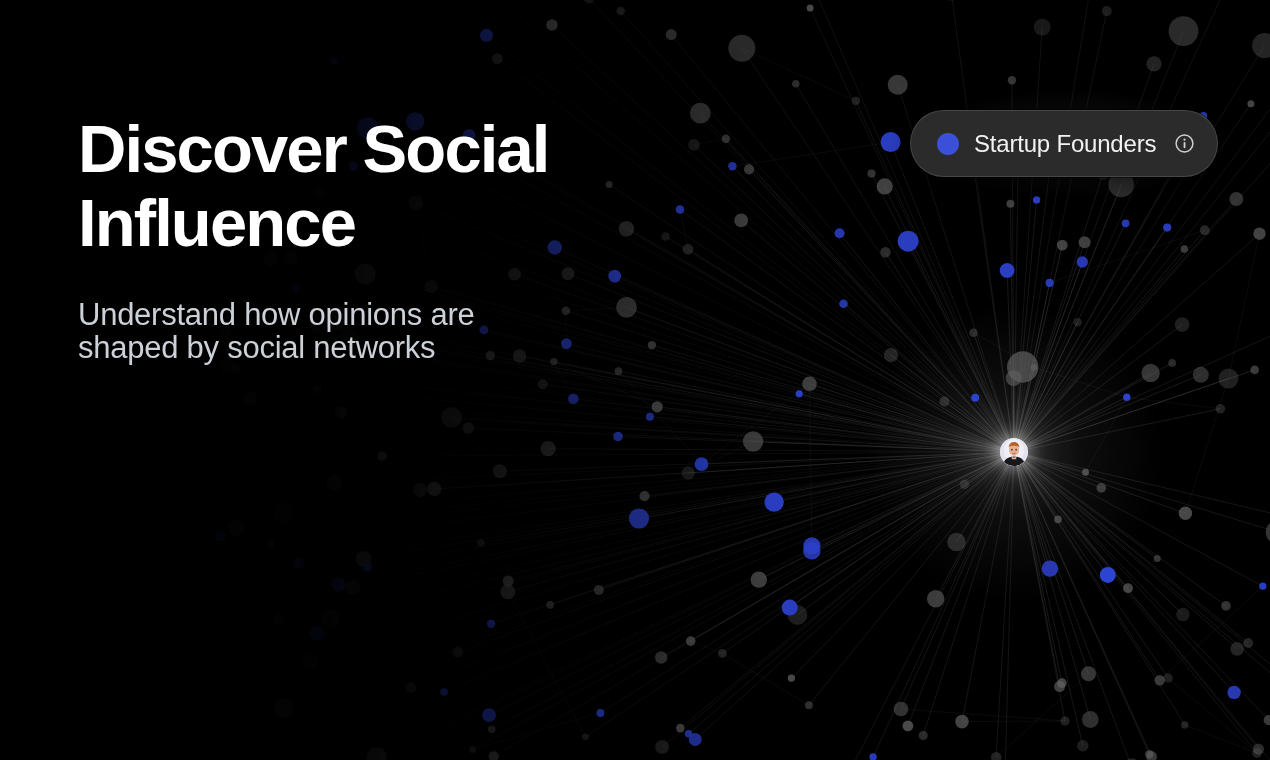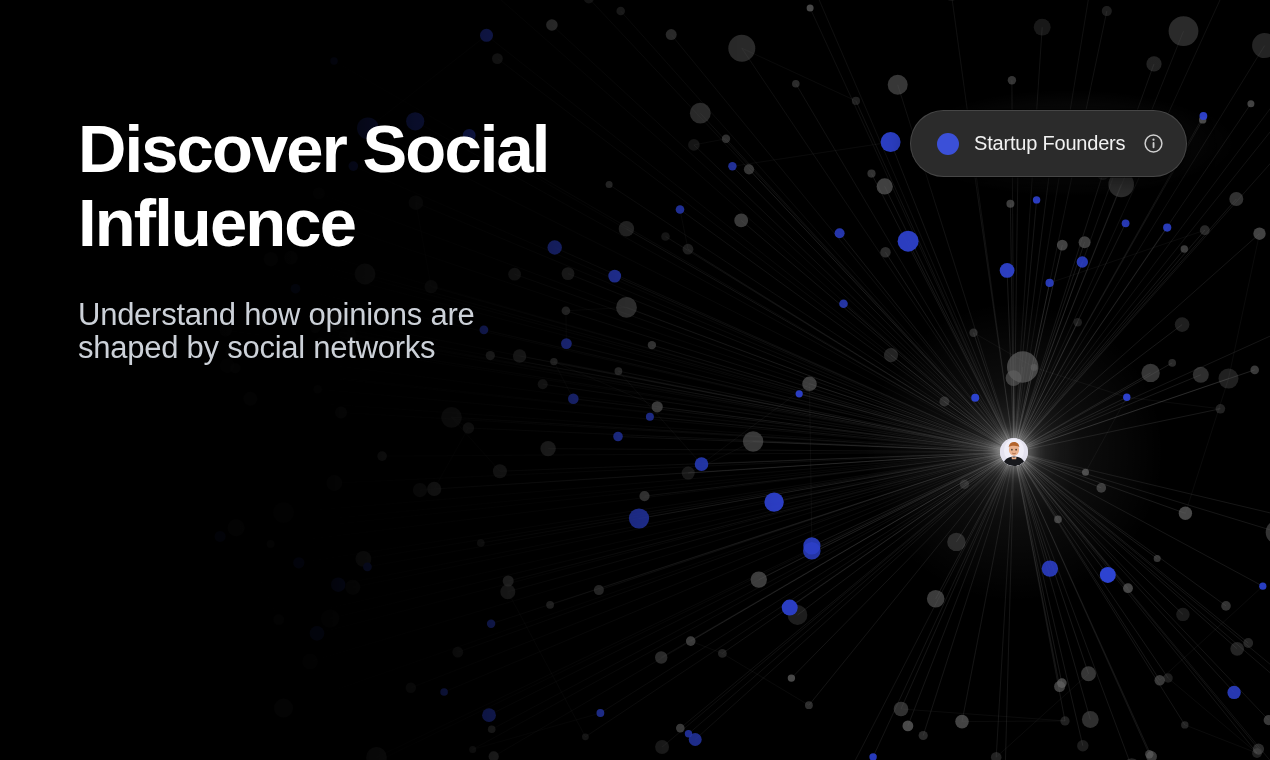--- a/index.html
+++ b/index.html
@@ -43,21 +43,21 @@
   #legend-pill{
     position:absolute;left:910px;top:110px;height:65px;z-index:10;
     display:flex;align-items:center;gap:15px;
     padding:0 22px 0 26px;
     background:#2b2b2b;
     border:1px solid rgba(255,255,255,.13);
     border-radius:40px;
     box-shadow:0 0 0 1px rgba(0,0,0,.5), 0 6px 26px rgba(0,0,0,.65);
   }
   #legend-dot{width:22px;height:22px;border-radius:50%;background:#3b50d8;flex:0 0 auto;}
-  #legend-label{color:#f2f2f2;font-size:20px;letter-spacing:-0.2px;white-space:nowrap;}
+  #legend-label{color:#f2f2f2;font-size:24px;letter-spacing:-0.2px;white-space:nowrap;}
   #legend-info{width:21px;height:21px;flex:0 0 auto;display:block;margin-left:3px;opacity:.88;}
 </style>
 </head>
 <body>
 
 <div id="stage">
 
   <div id="graph-layer">
     <svg id="graph-svg" viewBox="0 0 1270 760" preserveAspectRatio="none" aria-hidden="true">
       <defs>

